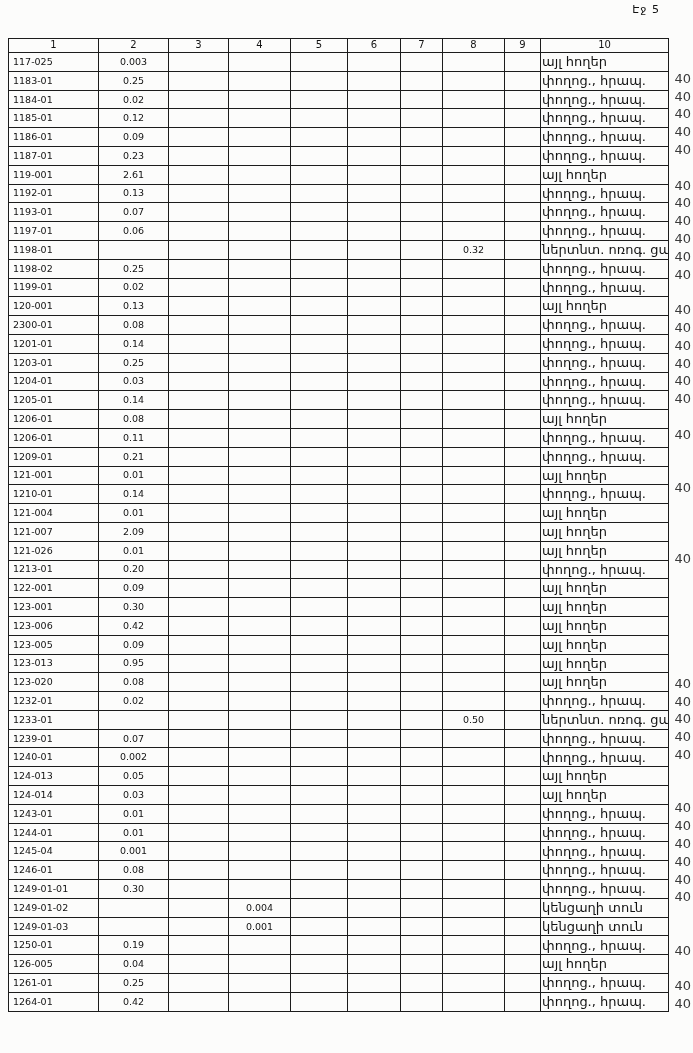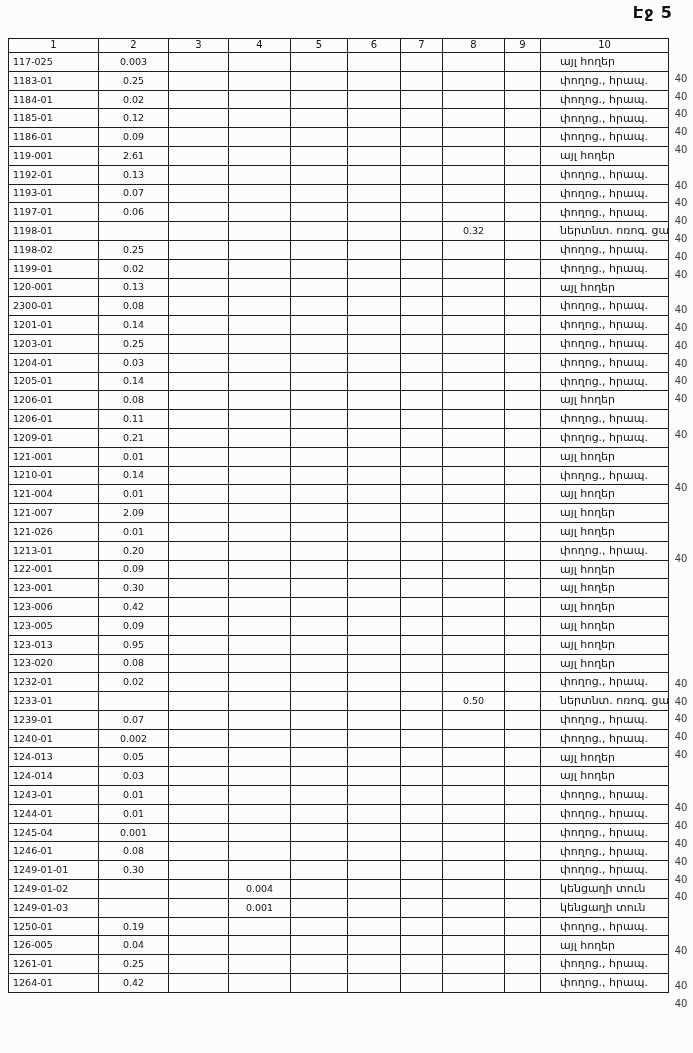--- a/index.html
+++ b/index.html
@@ -5,22 +5,22 @@
   html, body { margin:0; padding:0; background:#d9d9d9; }
   .page {
     position:relative;
     width:693px; height:1053px;
     background:#fcfcfb;
     font-family:"DejaVu Sans", sans-serif;
     color:#101010;
     overflow:hidden;
   }
   .page-label {
-    position:absolute; top:3px; right:20px;
-    font-size:16px; font-weight:bold; letter-spacing:1px;
+    position:absolute; top:3px; right:33px;
+    font-size:11px; font-weight:normal; letter-spacing:1px;
     color:#111;
   }
   table.doc-table {
     position:absolute; left:8px; top:38px;
     width:660px;
     border-collapse:collapse;
     table-layout:fixed;
   }
   .doc-table th, .doc-table td {
     border:1px solid #1c1c1c;
@@ -36,30 +36,30 @@
   .doc-table th {
     height:13px;
     font-size:10px;
     font-weight:normal;
     text-align:center;
     vertical-align:middle;
   }
   td.col1  { text-align:left;  padding-left:4px; }
   td.col2, td.col3, td.col4, td.col5,
   td.col6, td.col7, td.col8, td.col9 { text-align:center; }
-  td.col10 { text-align:left; padding-left:19px; font-size:11px; }
+  td.col10 { text-align:left; padding-left:1px; font-size:13px; }
   .margin-notes {
     position:absolute; left:671px; top:52px; width:20px;
   }
   .note {
     height:17.8px;
-    font-size:10px;
+    font-size:13px;
     line-height:17.8px;
     color:#3a3a3a;
-    text-align:center;
+    text-align:right;
   }
 </style>
 </head>
 <body>
 
 <div class="page">
 
   <div class="page-label">Էջ 5</div>
 
   <table class="doc-table">
@@ -144,20 +144,32 @@
           <td class="col3"></td>
           <td class="col4"></td>
           <td class="col5"></td>
           <td class="col6"></td>
           <td class="col7"></td>
           <td class="col8"></td>
           <td class="col9"></td>
           <td class="col10">փողոց., հրապ.</td>
         </tr>
         <tr>
+          <td class="col1">1187-01</td>
+          <td class="col2">0.23</td>
+          <td class="col3"></td>
+          <td class="col4"></td>
+          <td class="col5"></td>
+          <td class="col6"></td>
+          <td class="col7"></td>
+          <td class="col8"></td>
+          <td class="col9"></td>
+          <td class="col10">փողոց., հրապ.</td>
+        </tr>
+        <tr>
           <td class="col1">119-001</td>
           <td class="col2">2.61</td>
           <td class="col3"></td>
           <td class="col4"></td>
           <td class="col5"></td>
           <td class="col6"></td>
           <td class="col7"></td>
           <td class="col8"></td>
           <td class="col9"></td>
           <td class="col10">այլ հողեր</td>

